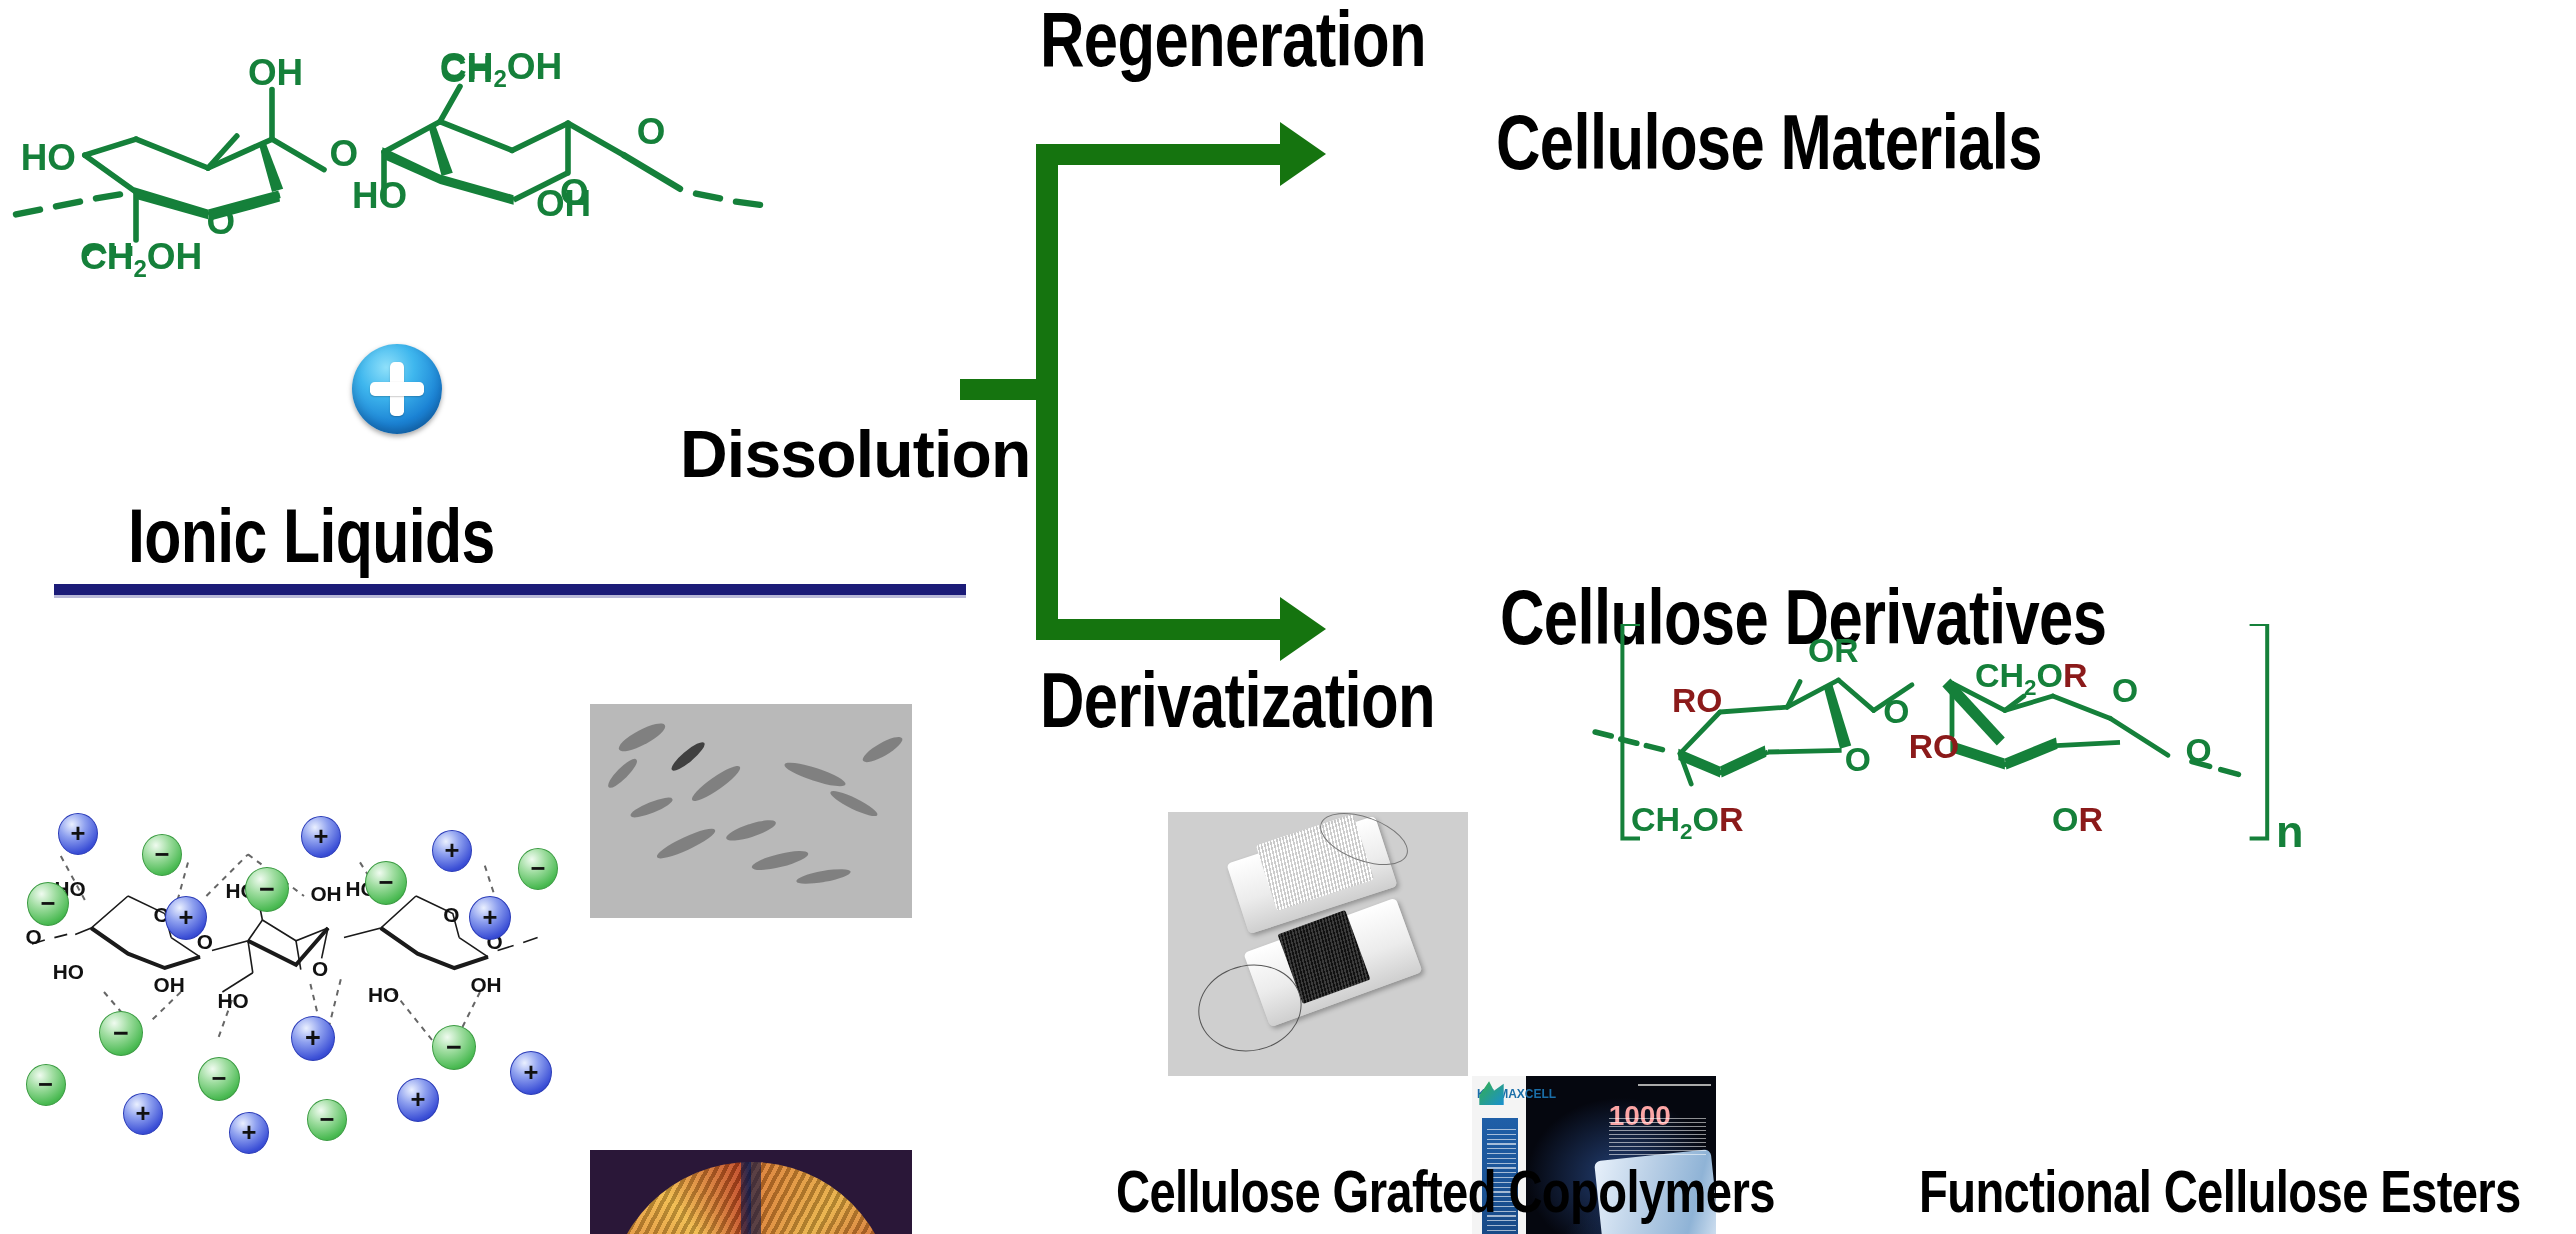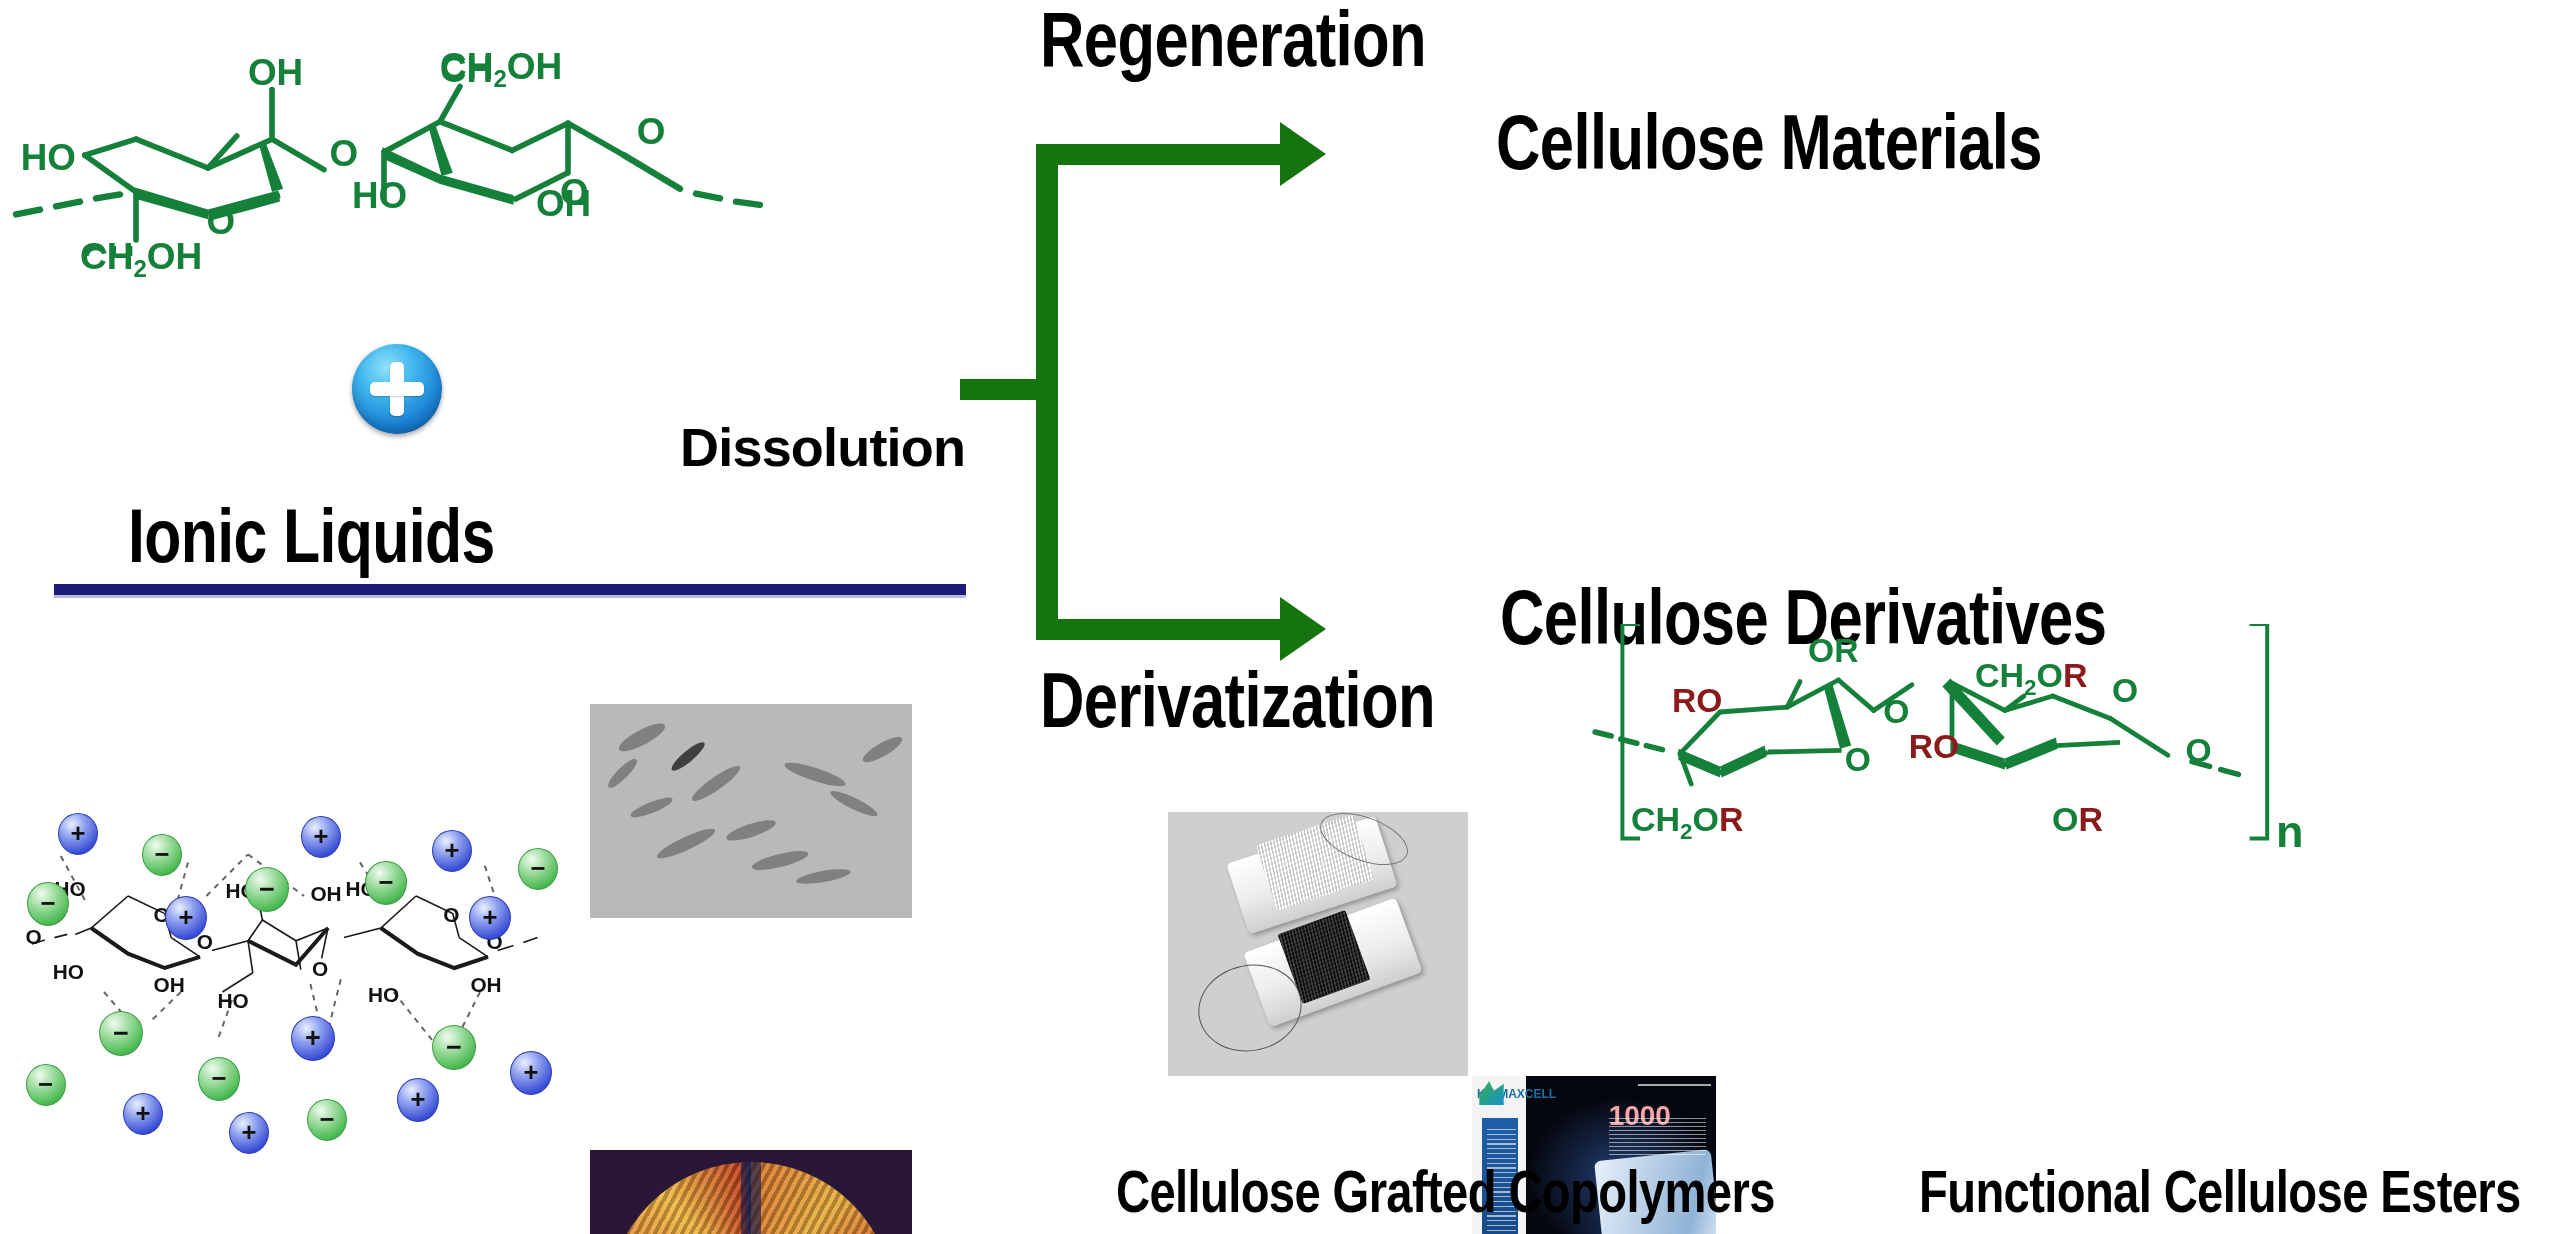--- a/index.html
+++ b/index.html
@@ -262,21 +262,21 @@
 <div class="abs gstem" style="left:1036px;top:144px;width:22.4px;height:496px;"></div>
 
 <div class="abs gstem" style="left:1036px;top:144px;width:248px;height:21px;"></div>
 <div class="abs arrowhead" style="left:1280px;top:122px;"></div>
 
 <div class="abs gstem" style="left:1036px;top:619px;width:248px;height:21px;"></div>
 <div class="abs arrowhead" style="left:1280px;top:597px;"></div>
 
 <div class="abs hdg cond" style="left:1040px;top:-4.8px;font-size:77px;">Regeneration</div>
 <div class="abs hdg cond" style="left:1496px;top:98px;font-size:77px;">Cellulose Materials</div>
-<div class="abs hdg" style="left:680px;top:416px;font-size:54px;">Dissolution</div>
+<div class="abs hdg" style="left:680px;top:416px;font-size:66px;">Dissolution</div>
 <div class="abs hdg cond" style="left:1040px;top:656px;font-size:77px;">Derivatization</div>
 <div class="abs hdg cond" style="left:1500px;top:573px;font-size:77px;">Cellulose Derivatives</div>
 
 <div class="abs panel p-spool" style="left:1168px;top:202px;width:300px;height:264px;">
   <div class="spool" style="left:22%;top:10%;width:52%;height:28%;transform:rotate(-18deg);"></div>
   <div class="wind" style="left:32%;top:6%;width:34%;height:26%;transform:rotate(-18deg);
        background:repeating-linear-gradient(96deg,rgba(255,255,255,.95) 0 1.6px,rgba(200,200,200,.9) 1.6px 3.2px);
        border-radius:3.2px;"></div>
   <div class="spool" style="left:28%;top:42%;width:54%;height:30%;transform:rotate(-20deg);"></div>
   <div class="wind" style="left:40%;top:41%;width:24%;height:28%;transform:rotate(-20deg);

